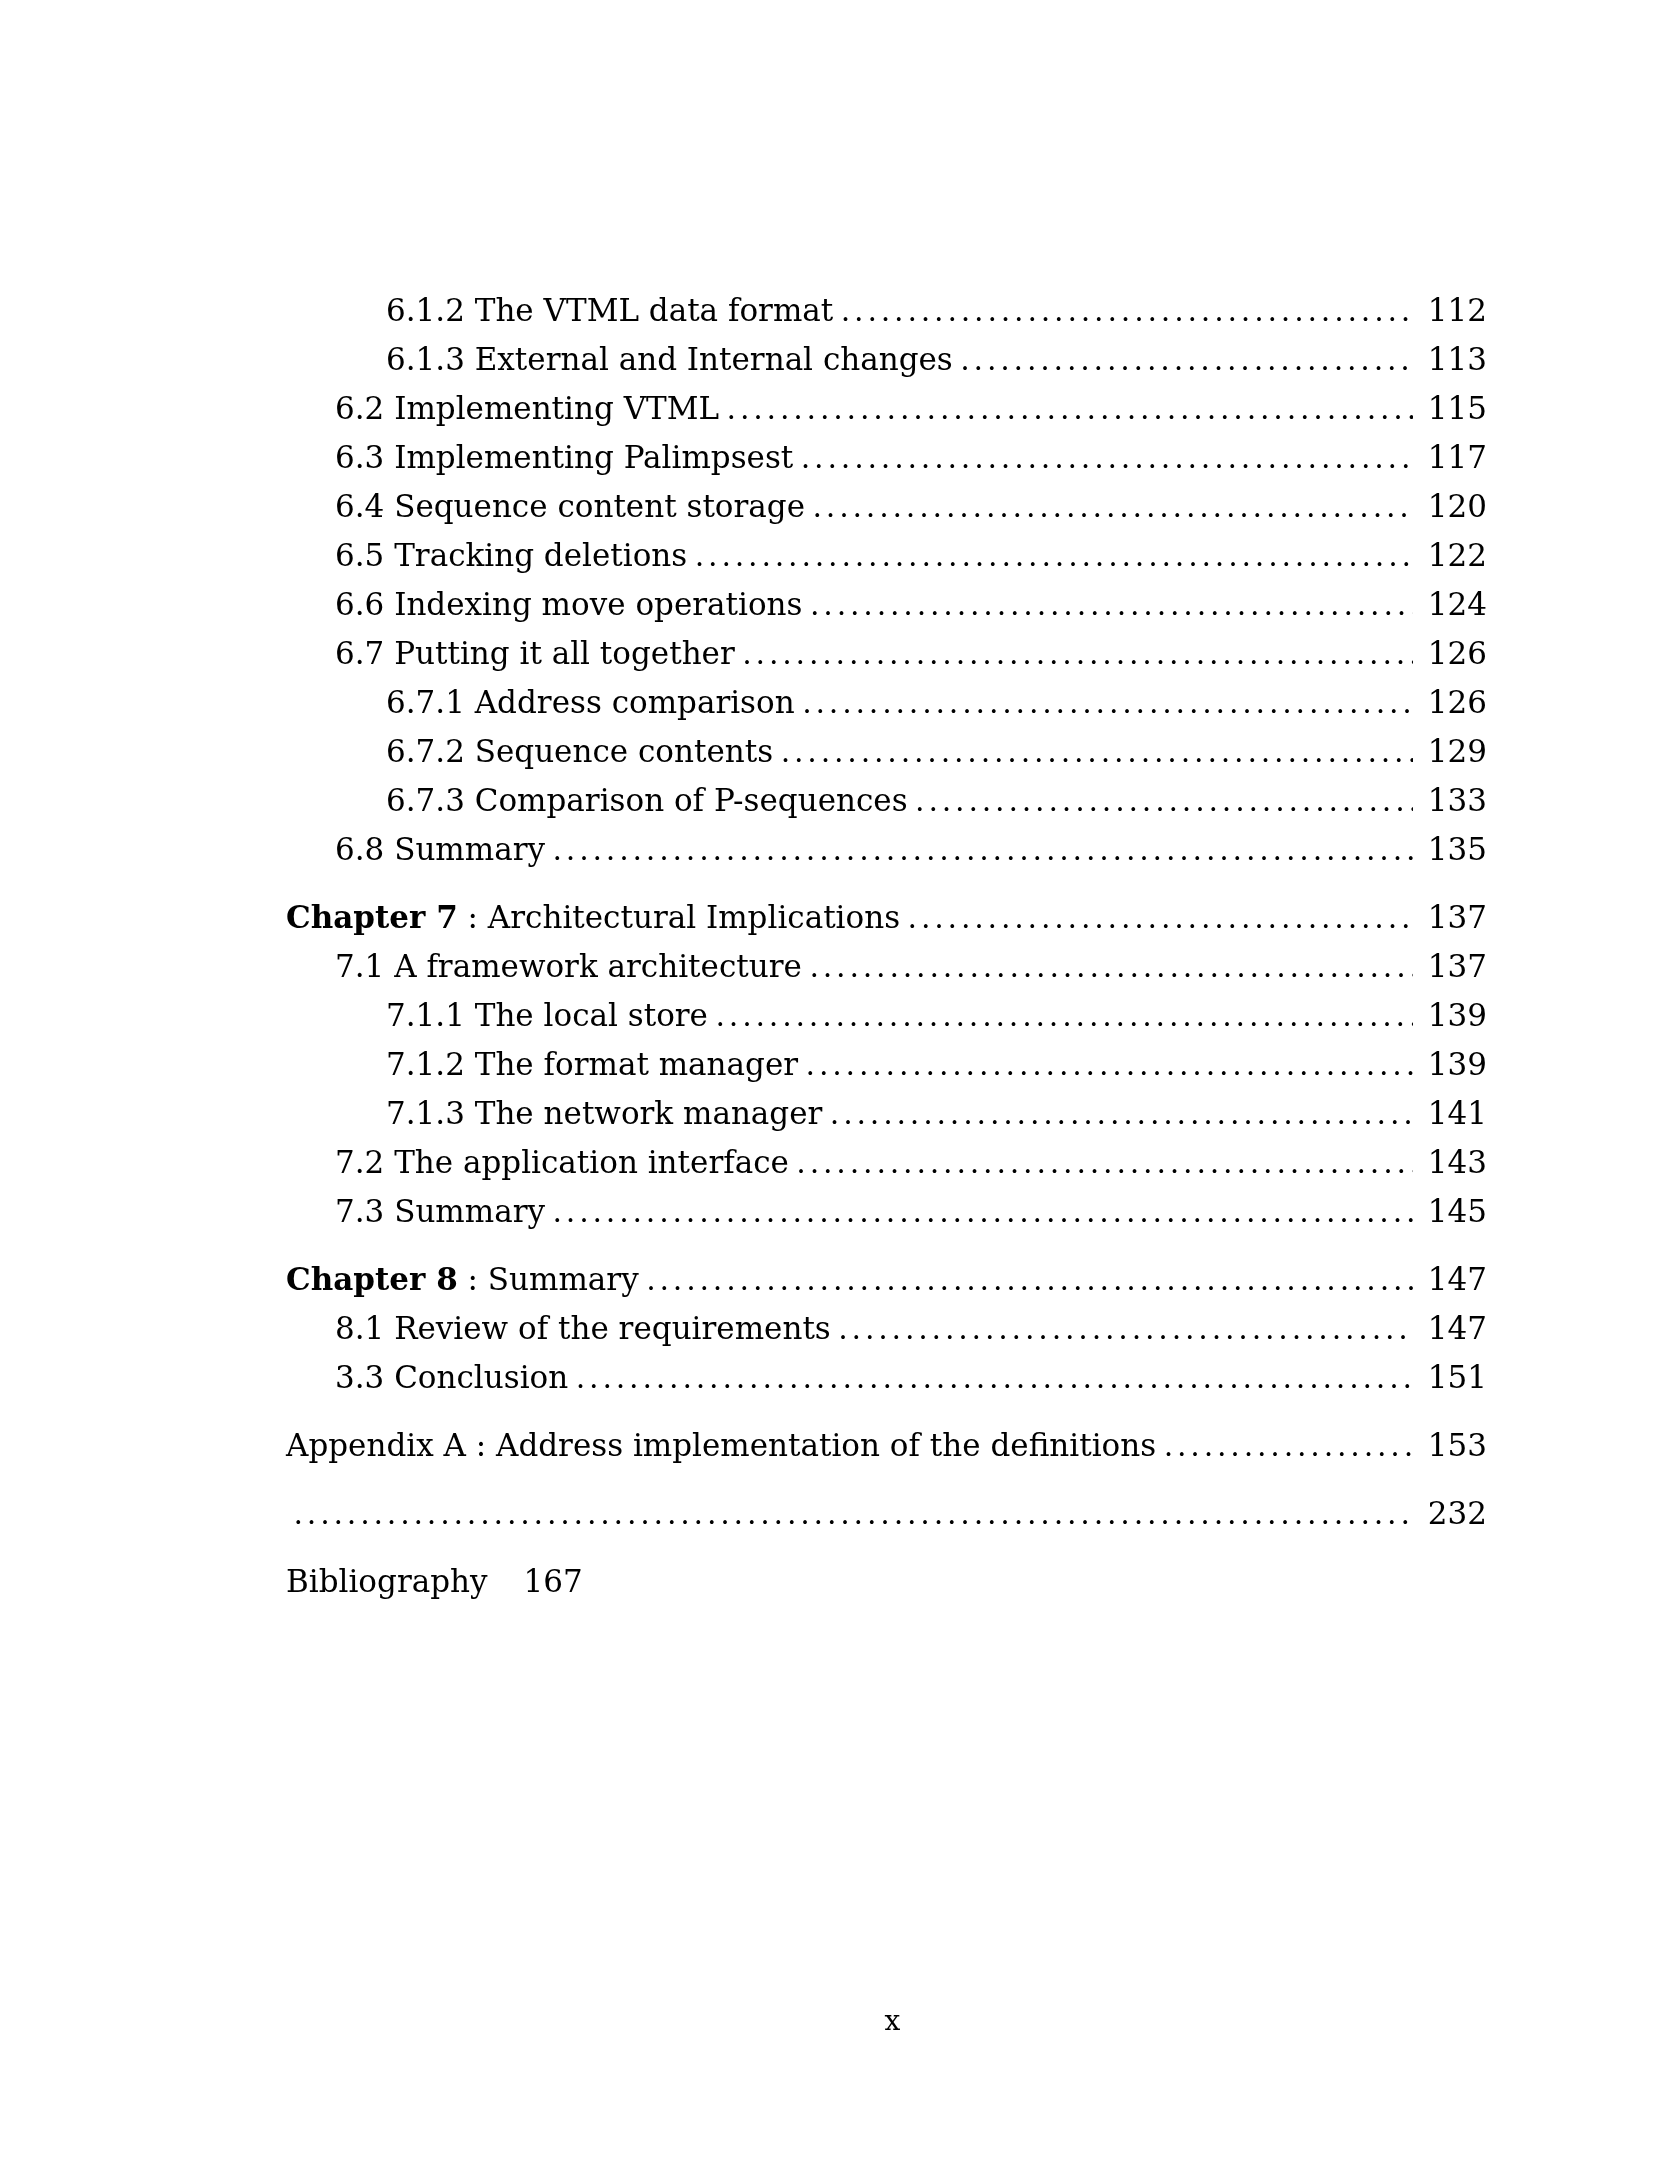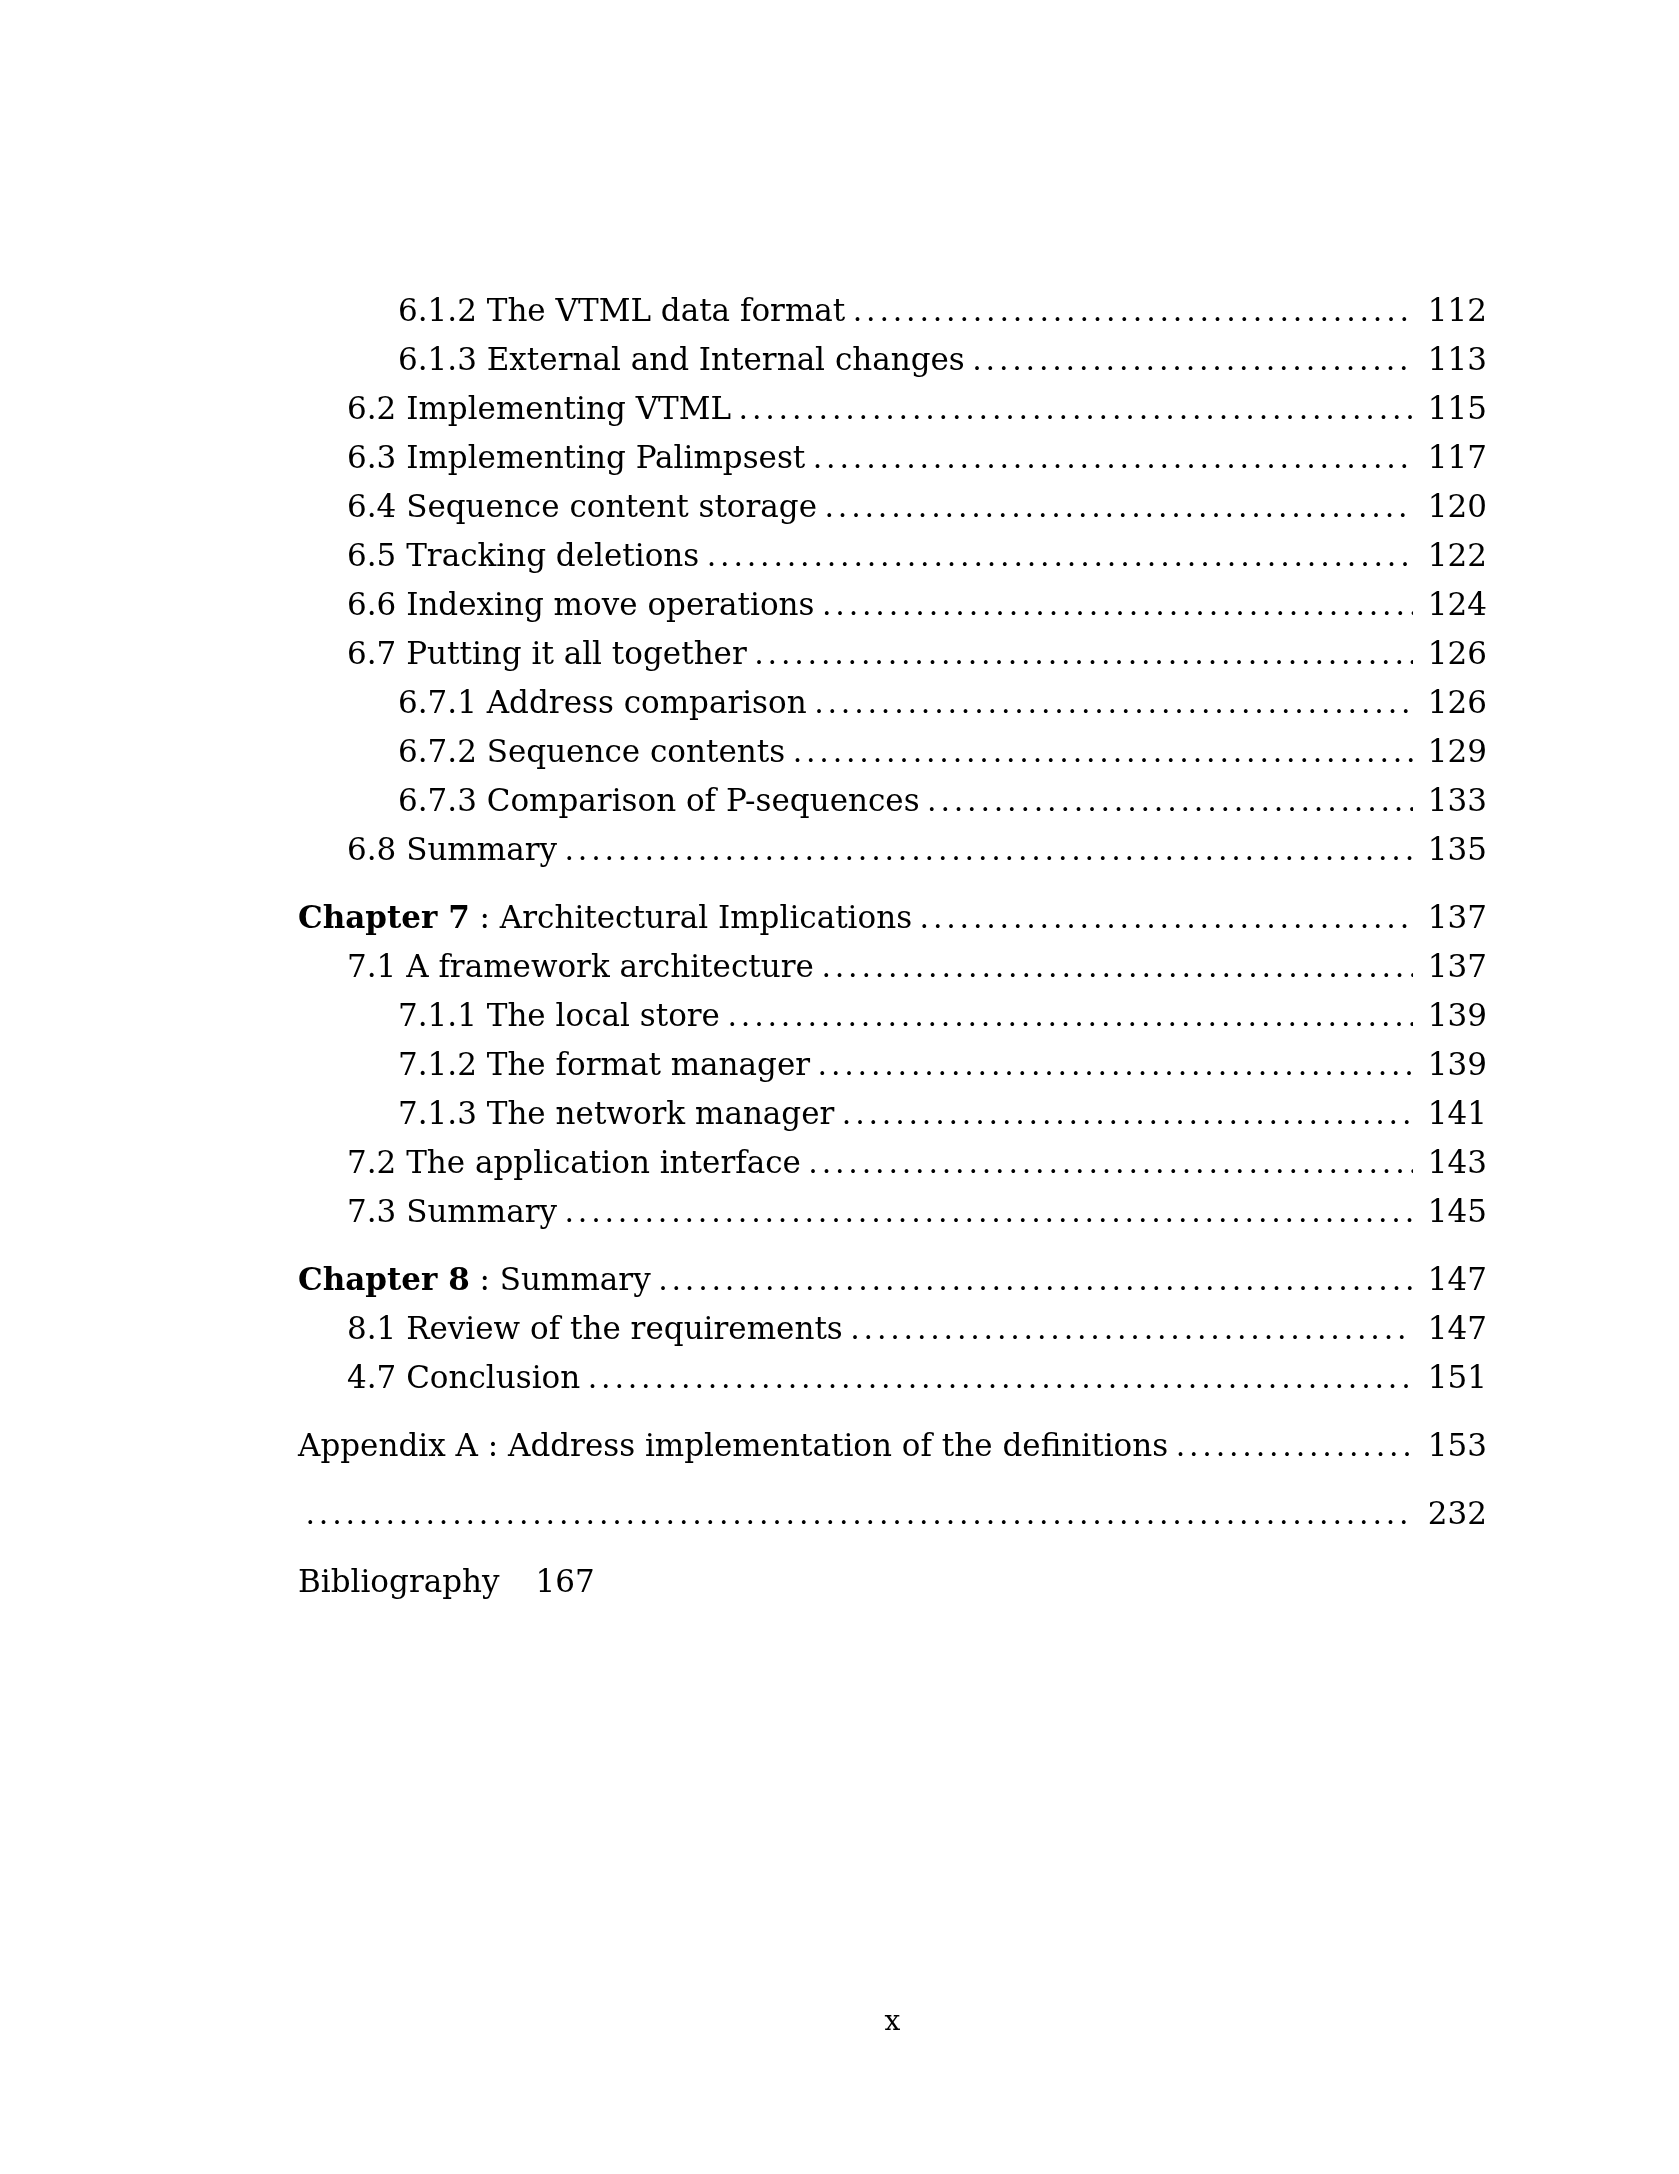--- a/index.html
+++ b/index.html
@@ -11,21 +11,21 @@
     height: 2174px;
     position: relative;
     background: #ffffff;
     color: #000000;
     font-family: "DejaVu Serif", "Liberation Serif", serif;
     overflow: hidden;
   }
   .toc {
     position: absolute;
     top: 286px;
-    left: 298px;
+    left: 286px;
     right: 193px;
     text-align: center;
   }
   .toc-row {
     display: flex;
     align-items: baseline;
     height: 49px;
     line-height: 49px;
     font-size: 31px;
     white-space: nowrap;
@@ -174,21 +174,21 @@
     <span class="toc-label"><b class="toc-bold">Chapter 8</b><span class="toc-rest"> : Summary</span></span>
     <span class="toc-leader"></span>
     <span class="toc-page">147</span>
   </div>
       <div class="toc-row lv1">
     <span class="toc-label"><span class="toc-rest">8.1 Review of the requirements</span></span>
     <span class="toc-leader"></span>
     <span class="toc-page">147</span>
   </div>
       <div class="toc-row lv1">
-    <span class="toc-label"><span class="toc-rest">4.7 Conclusion</span></span>
+    <span class="toc-label"><span class="toc-rest">3.3 Conclusion</span></span>
     <span class="toc-leader"></span>
     <span class="toc-page">151</span>
   </div>
       <div class="toc-row lv0 gap">
     <span class="toc-label"><span class="toc-rest">Appendix A : Address implementation of the definitions</span></span>
     <span class="toc-leader"></span>
     <span class="toc-page">153</span>
   </div>
       <div class="toc-row lv0 gap">
     <span class="toc-leader"></span>

